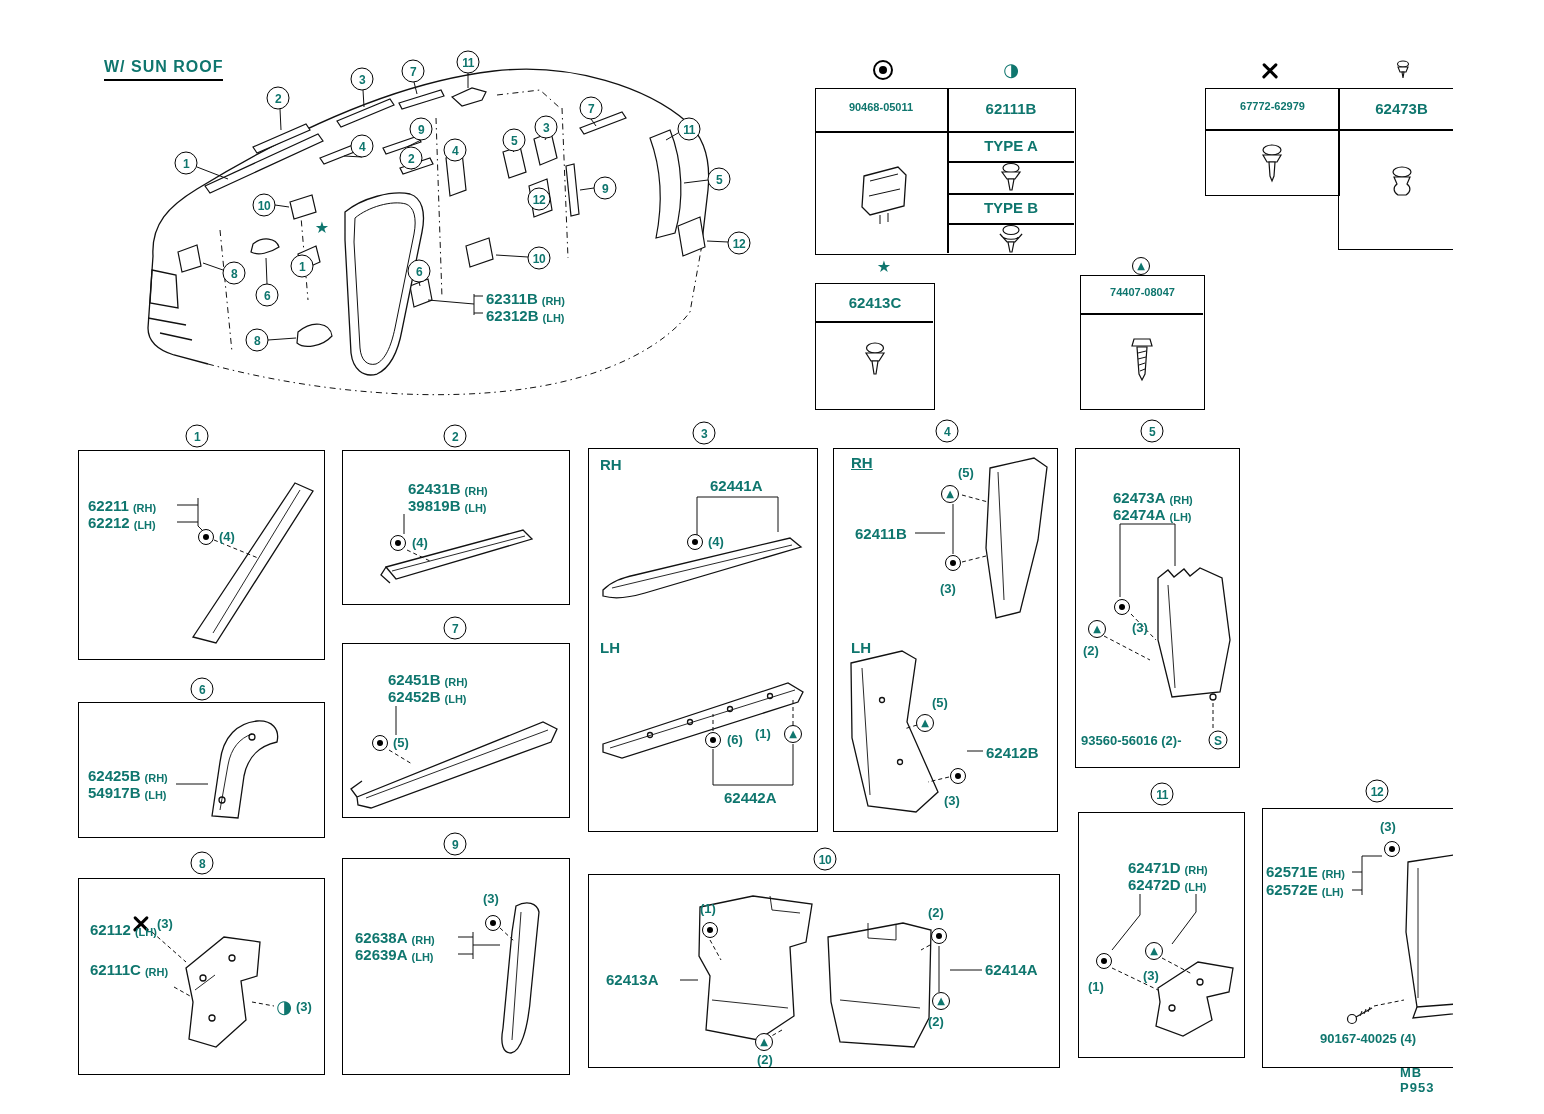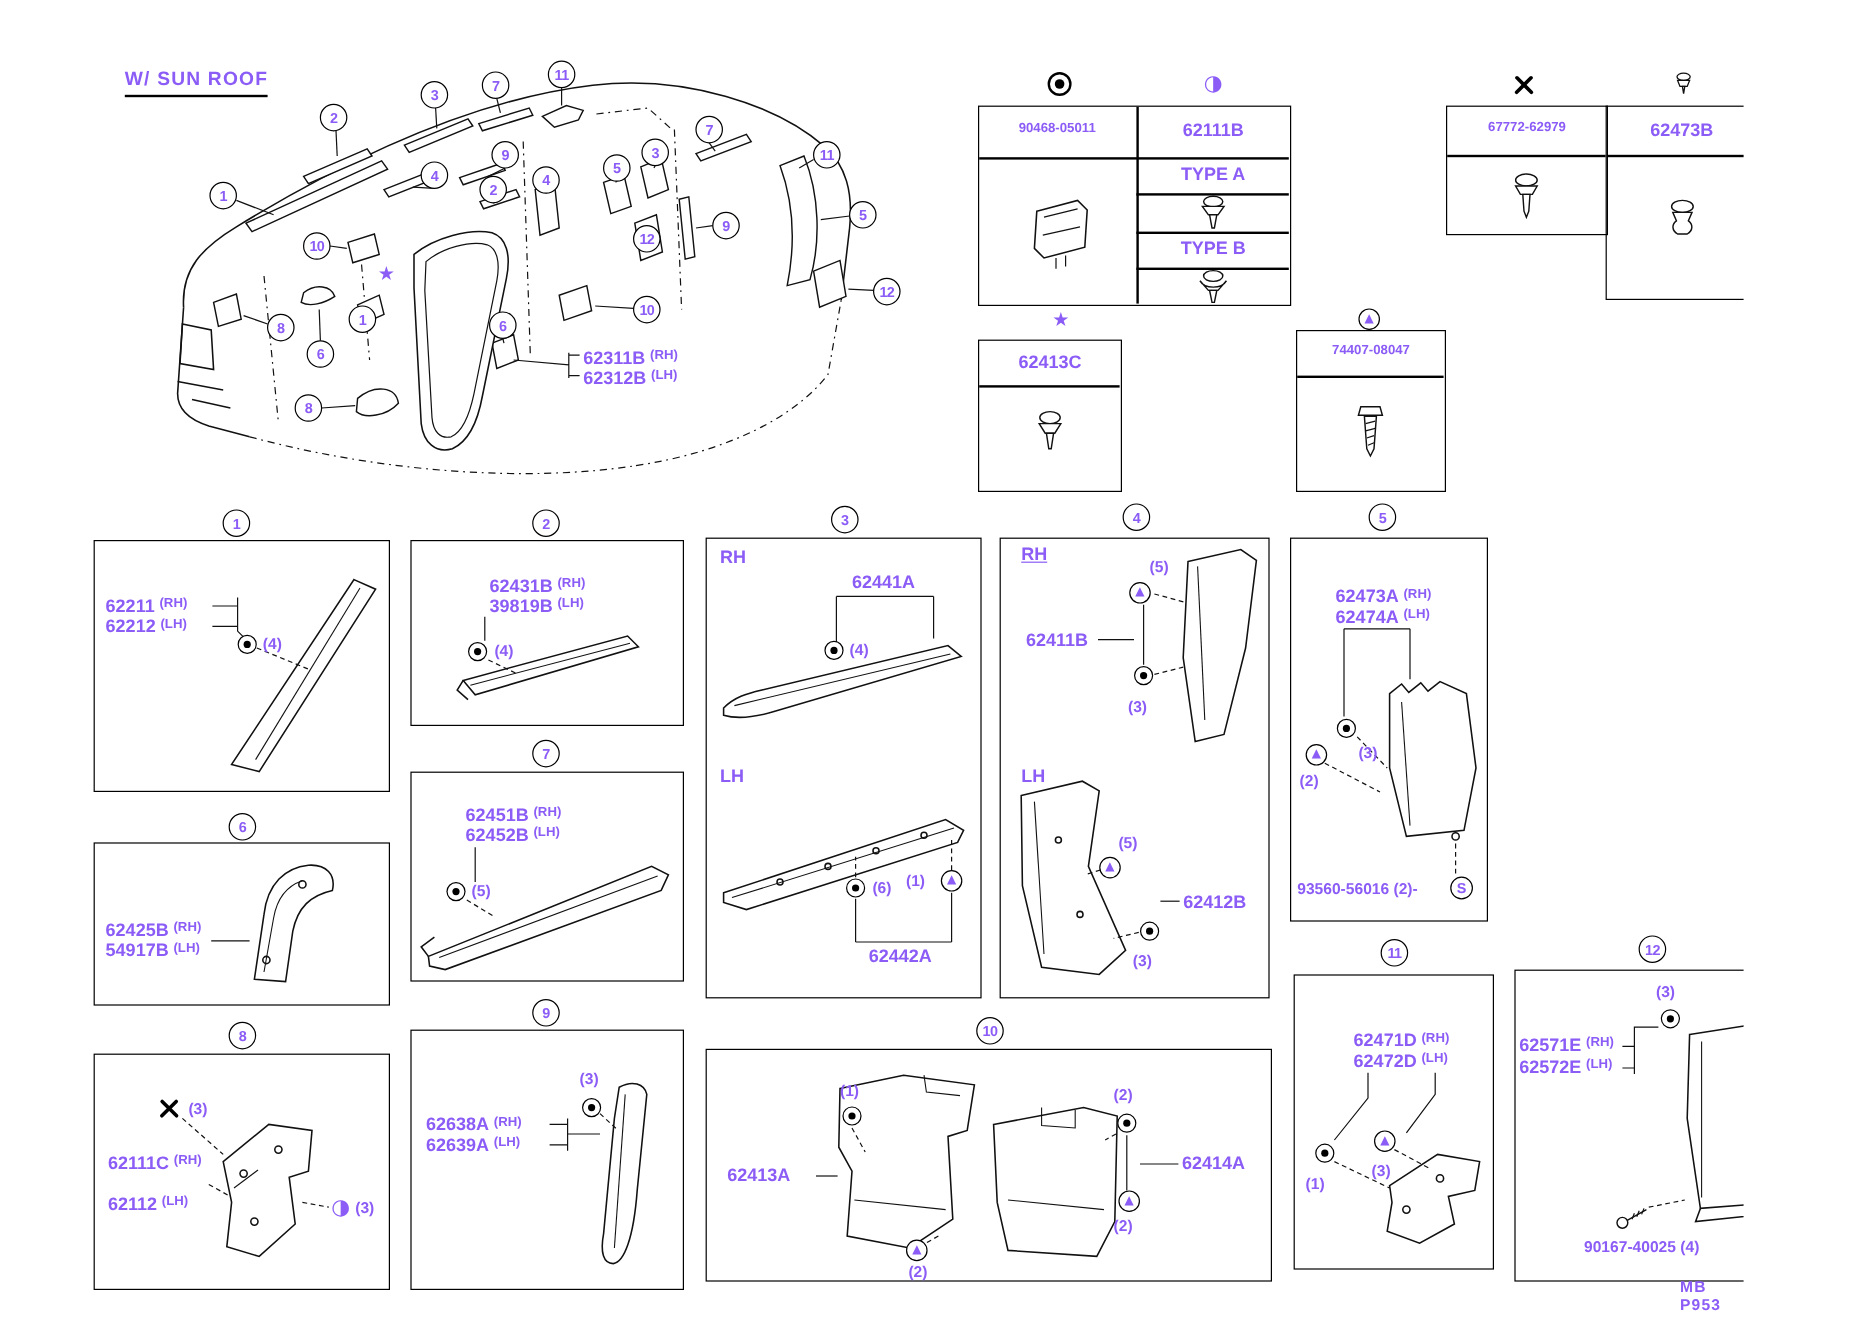--- a/index.html
+++ b/index.html
@@ -1,26 +1,26 @@
 <!DOCTYPE html>
 <html><head>
 <meta charset="utf-8">
 <style>
   *{margin:0;padding:0;box-sizing:border-box}
   html,body{background:#fff}
   #stage{position:relative;width:1453px;height:1114px;background:#fff;overflow:hidden;
-         font-family:"Liberation Sans",sans-serif;color:#8b5cf6}
+         font-family:"Liberation Sans",sans-serif;color:#0f766e}
   #art{position:absolute;left:0;top:0}
   .box{position:absolute;border:1.5px solid #000;background:transparent}
   .hl{position:absolute;background:#000;height:1.5px}
   .vl{position:absolute;background:#000;width:1.5px}
   .co{position:absolute;width:23px;height:23px;border:1.7px solid #000;border-radius:50%;
       background:#fff;display:flex;align-items:center;justify-content:center;
       font-size:12px;font-weight:bold;letter-spacing:-0.5px;transform:translate(-50%,-50%)}
-  .lbl{position:absolute;display:flex;align-items:flex-start;gap:4px;white-space:nowrap}
+  .lbl{position:absolute;display:flex;align-items:flex-end;gap:4px;white-space:nowrap}
   .pn{font-size:15px;font-weight:bold}
   .tag{font-size:11px;font-weight:bold}
   .qty{position:absolute;font-size:13px;font-weight:bold;white-space:nowrap}
   .side{position:absolute;font-size:15px;font-weight:bold}
   .ul{text-decoration:underline}
   .hdr{position:absolute;text-align:center;font-weight:bold;font-size:15px;white-space:nowrap}
   .hdr.sm{font-size:11px}
   .sunroof{position:absolute;font-size:16px;font-weight:bold;border-bottom:2px solid #000;
            padding-bottom:3px;letter-spacing:1px}
   .footer{position:absolute;font-size:13px;font-weight:bold;letter-spacing:1px}
@@ -547,21 +547,21 @@
 
 <span class="ic-x" style="left:141px;top:924px">
       <i></i>
       <i></i>
     </span>
 <span class="qty" style="left:157px;top:916px">(3)</span>
 <span class="lbl" style="left:90px;top:961px">
   <span class="pn">62111C</span>
       <span class="tag">(RH)</span>
 </span>
-<span class="lbl" style="left:90px;top:995px">
+<span class="lbl" style="left:90px;top:921px">
   <span class="pn">62112</span>
       <span class="tag">(LH)</span>
 </span>
 <span class="half" style="left:284px;top:1007px">◑</span>
 <span class="qty" style="left:296px;top:999px">(3)</span>
 
 <span class="qty" style="left:483px;top:891px">(3)</span>
 <span class="ic-g" style="left:493px;top:923px">
       <i></i>
     </span>

